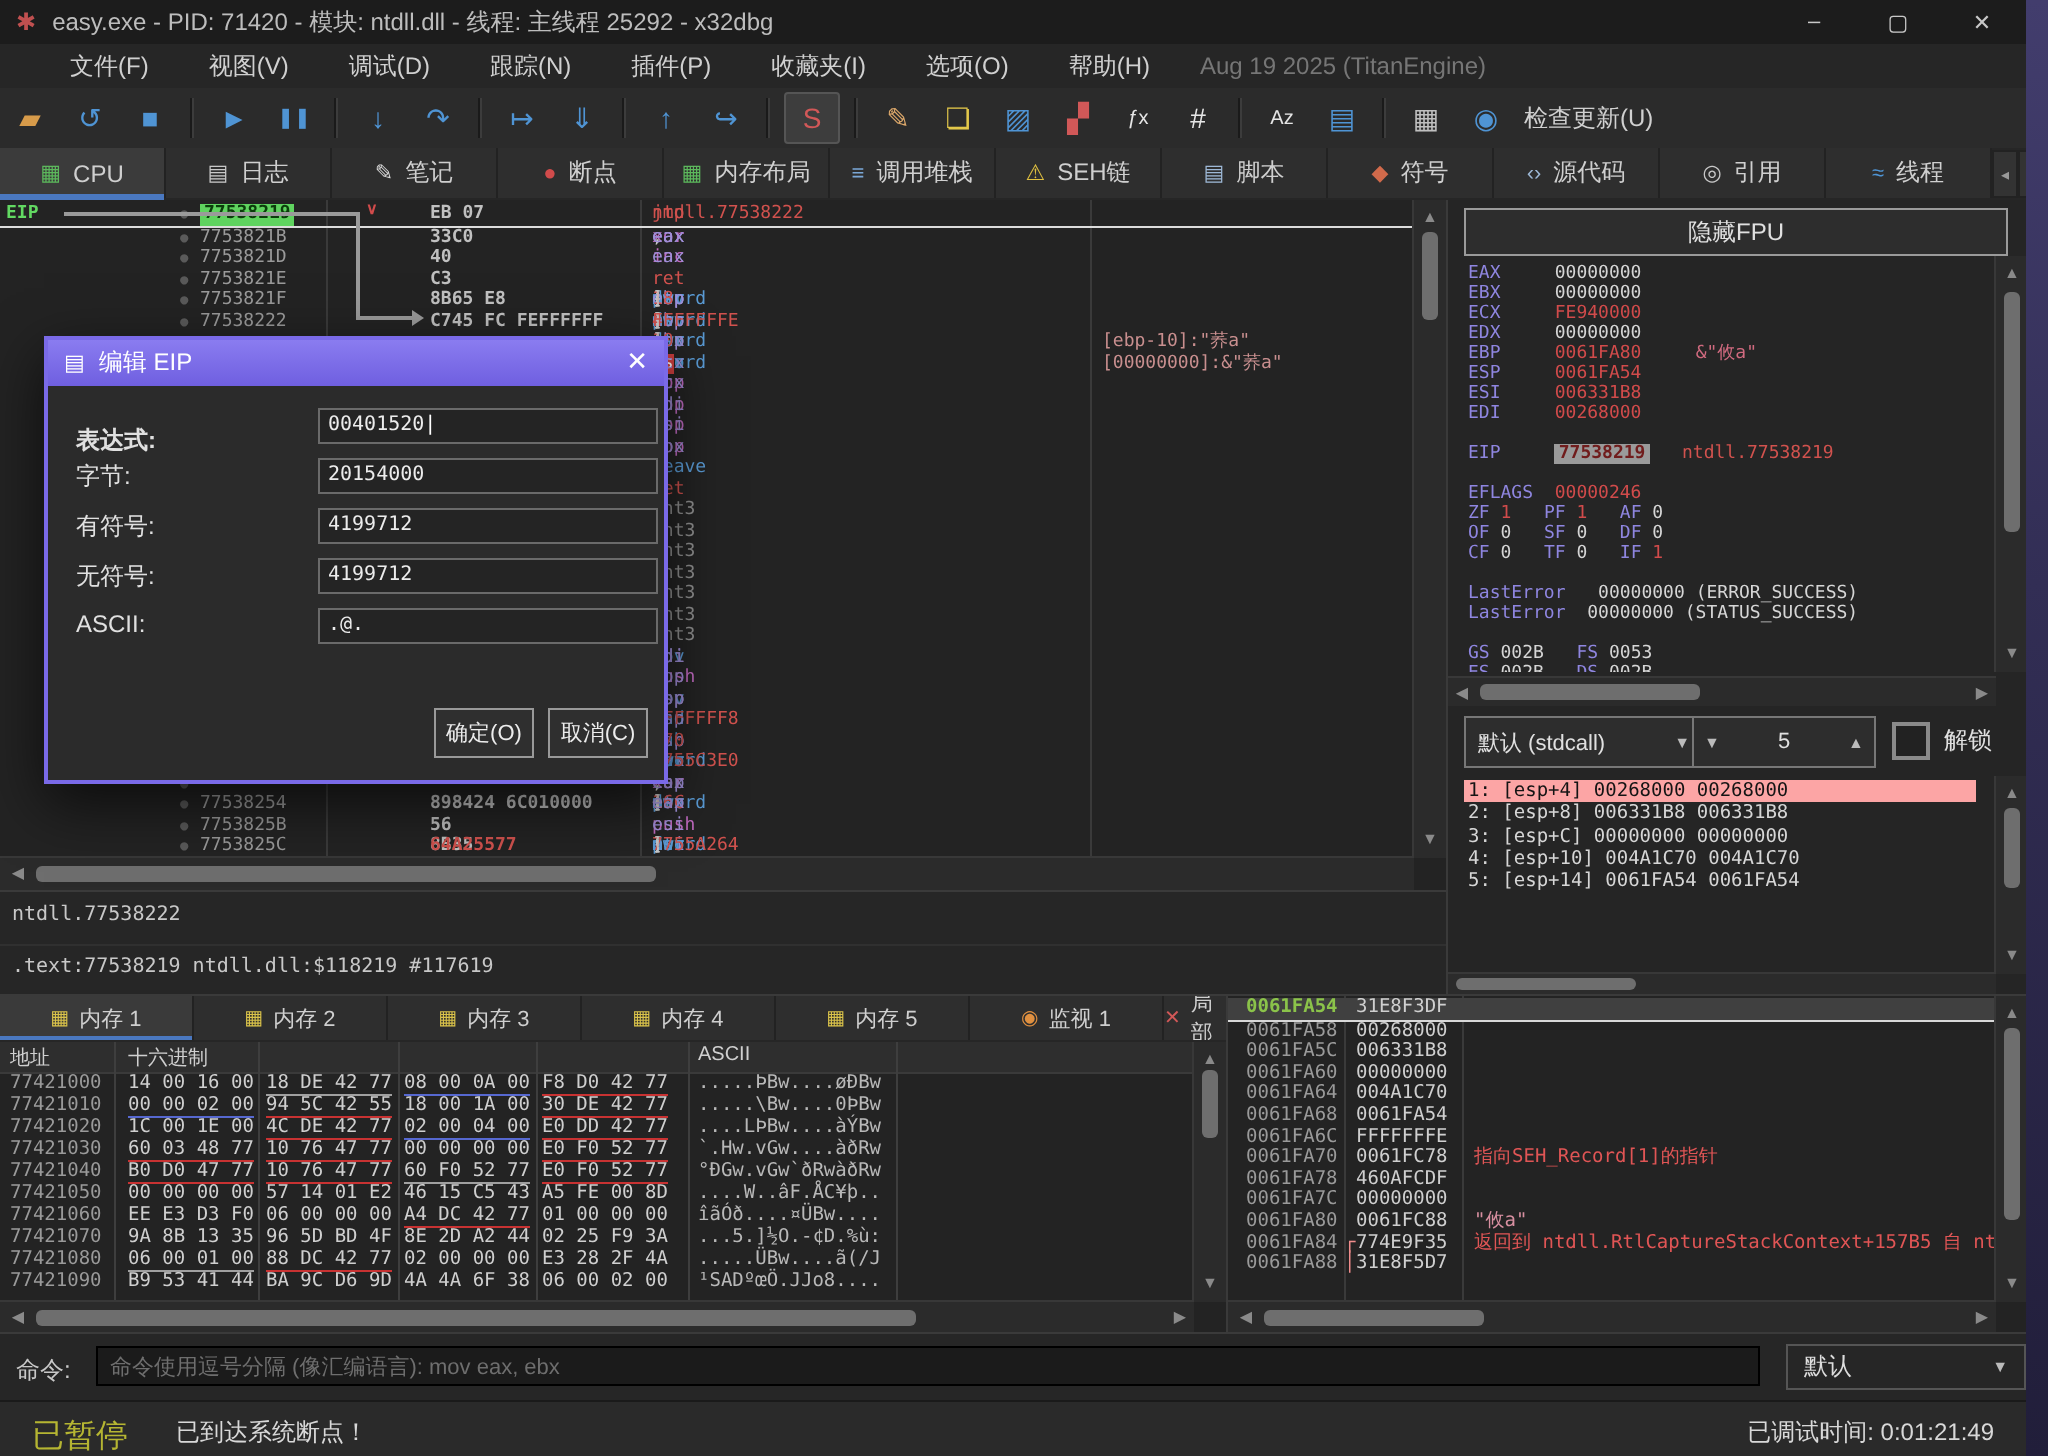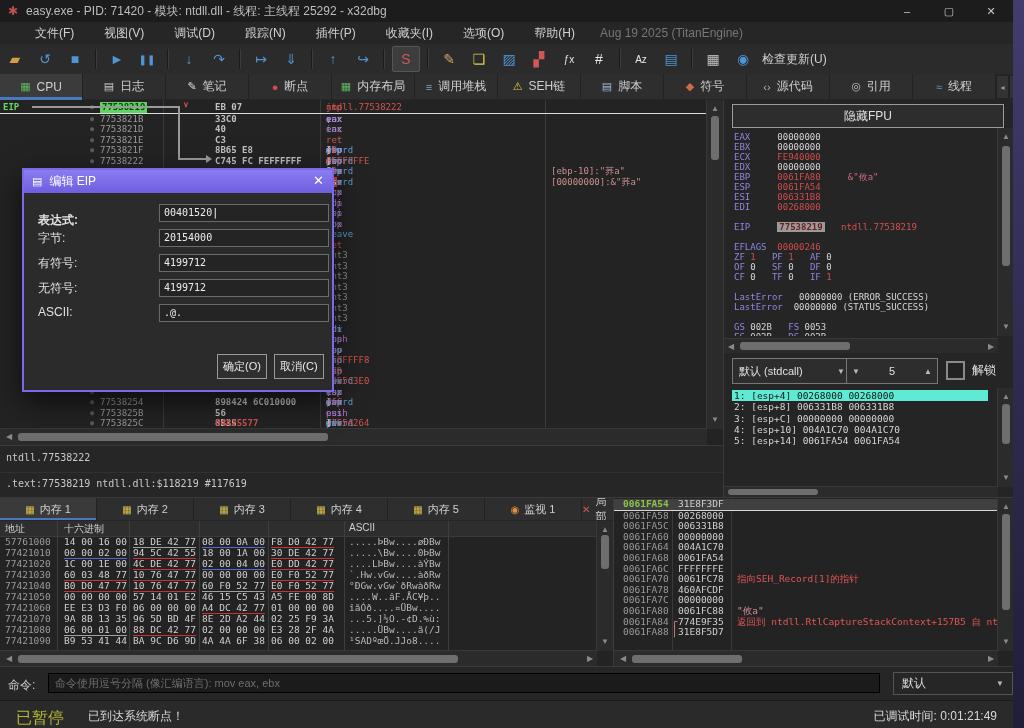--- a/index.html
+++ b/index.html
@@ -74,21 +74,21 @@
   .convrow{position:absolute;left:8px;right:10px;top:258px;height:26px;}
   .combo{position:absolute;left:0;top:0;width:106px;height:24px;border:1px solid #777;background:#2d2d2d;font-size:11px;color:#e0e0e0;display:flex;align-items:center;padding:0 6px;white-space:nowrap;overflow:hidden;}
   .combo .arr{margin-left:auto;font-size:8px;color:#bbb;}
   .spinner{position:absolute;left:114px;top:0;width:90px;height:24px;border:1px solid #777;background:#2d2d2d;font-size:11px;color:#e0e0e0;display:flex;align-items:center;}
   .spinner .sarr{width:18px;text-align:center;font-size:8px;color:#bbb;}
   .spinner .sval{flex:1;text-align:center;}
   .cbx{position:absolute;left:214px;top:3px;width:15px;height:15px;border:2px solid #8a8a8a;background:#222;}
   .cbxlab{position:absolute;left:240px;top:4px;font-size:12px;color:#e0e0e0;}
   .args{position:absolute;left:8px;top:290px;right:26px;height:96px;overflow:hidden;}
   .argrow{height:11.3px;line-height:11.3px;font-family:"DejaVu Sans Mono",monospace;font-size:9.5px;color:#d6d6d6;white-space:pre;padding-left:2px;}
-  .argrow.sel{background:#5eead4;color:#141414;}
+  .argrow.sel{background:#fca5a5;color:#141414;}
 
   
   .infobar{position:absolute;left:0;top:445px;width:723px;height:52px;background:#262626;border-top:1px solid #3a3a3a;}
   .infoline{position:absolute;left:6px;font-family:"DejaVu Sans Mono",monospace;font-size:10px;color:#c8c8c8;}
   .infodiv{position:absolute;left:0;right:0;top:26px;height:1px;background:#303030;}
 
   
   .dumppane{position:absolute;left:0;top:497px;width:613px;height:169px;background:#232323;border-top:1px solid #3a3a3a;}
   .memtabs{position:absolute;left:0;top:0;width:100%;height:23px;background:#262626;display:flex;}
   .memtab{flex:0 0 96px;height:22px;background:#2e2e2e;border-right:1px solid #222;display:flex;align-items:center;justify-content:center;font-size:11px;color:#cfcfcf;position:relative;overflow:hidden;}
@@ -428,21 +428,21 @@
       <span style="left:64px">十六进制</span>
       <span style="left:349px">ASCII</span>
     </div>
     <div class="dcol" style="left:57px"></div>
     <div class="dcol" style="left:129px"></div>
     <div class="dcol" style="left:199px"></div>
     <div class="dcol" style="left:268px"></div>
     <div class="dcol" style="left:344px"></div>
     <div class="dcol" style="left:448px"></div>
     <div class="dumpbody" id="dumprows">
-        <div class="dumprow"><span class="d-addr">57761000</span><span class="d-g" style="left: 64px;">14 00 16 00</span><span class="d-g u-g" style="left: 133px;">18 DE 42 77</span><span class="d-g u-b" style="left: 202px;">08 00 0A 00</span><span class="d-g u-r" style="left: 271px;">F8 D0 42 77</span><span class="d-ascii">.....ÞBw....øÐBw</span></div>
+        <div class="dumprow"><span class="d-addr">77421000</span><span class="d-g" style="left: 64px;">14 00 16 00</span><span class="d-g u-g" style="left: 133px;">18 DE 42 77</span><span class="d-g u-b" style="left: 202px;">08 00 0A 00</span><span class="d-g u-r" style="left: 271px;">F8 D0 42 77</span><span class="d-ascii">.....ÞBw....øÐBw</span></div>
         <div class="dumprow"><span class="d-addr">77421010</span><span class="d-g u-b" style="left: 64px;">00 00 02 00</span><span class="d-g u-r" style="left: 133px;">94 5C 42 55</span><span class="d-g" style="left: 202px;">18 00 1A 00</span><span class="d-g u-r" style="left: 271px;">30 DE 42 77</span><span class="d-ascii">.....\Bw....0ÞBw</span></div>
         <div class="dumprow"><span class="d-addr">77421020</span><span class="d-g" style="left: 64px;">1C 00 1E 00</span><span class="d-g u-r" style="left: 133px;">4C DE 42 77</span><span class="d-g u-b" style="left: 202px;">02 00 04 00</span><span class="d-g u-r" style="left: 271px;">E0 DD 42 77</span><span class="d-ascii">....LÞBw....àÝBw</span></div>
         <div class="dumprow"><span class="d-addr">77421030</span><span class="d-g u-r" style="left: 64px;">60 03 48 77</span><span class="d-g u-r" style="left: 133px;">10 76 47 77</span><span class="d-g" style="left: 202px;">00 00 00 00</span><span class="d-g u-r" style="left: 271px;">E0 F0 52 77</span><span class="d-ascii">`.Hw.vGw....àðRw</span></div>
         <div class="dumprow"><span class="d-addr">77421040</span><span class="d-g u-r" style="left: 64px;">B0 D0 47 77</span><span class="d-g u-r" style="left: 133px;">10 76 47 77</span><span class="d-g u-g" style="left: 202px;">60 F0 52 77</span><span class="d-g u-r" style="left: 271px;">E0 F0 52 77</span><span class="d-ascii">°ÐGw.vGw`ðRwàðRw</span></div>
         <div class="dumprow"><span class="d-addr">77421050</span><span class="d-g" style="left: 64px;">00 00 00 00</span><span class="d-g" style="left: 133px;">57 14 01 E2</span><span class="d-g" style="left: 202px;">46 15 C5 43</span><span class="d-g" style="left: 271px;">A5 FE 00 8D</span><span class="d-ascii">....W..âF.ÅC¥þ..</span></div>
         <div class="dumprow"><span class="d-addr">77421060</span><span class="d-g" style="left: 64px;">EE E3 D3 F0</span><span class="d-g" style="left: 133px;">06 00 00 00</span><span class="d-g u-r" style="left: 202px;">A4 DC 42 77</span><span class="d-g" style="left: 271px;">01 00 00 00</span><span class="d-ascii">îãÓð....¤ÜBw....</span></div>
         <div class="dumprow"><span class="d-addr">77421070</span><span class="d-g" style="left: 64px;">9A 8B 13 35</span><span class="d-g" style="left: 133px;">96 5D BD 4F</span><span class="d-g" style="left: 202px;">8E 2D A2 44</span><span class="d-g" style="left: 271px;">02 25 F9 3A</span><span class="d-ascii">...5.]½O.-¢D.%ù:</span></div>
         <div class="dumprow"><span class="d-addr">77421080</span><span class="d-g u-g" style="left: 64px;">06 00 01 00</span><span class="d-g u-r" style="left: 133px;">88 DC 42 77</span><span class="d-g" style="left: 202px;">02 00 00 00</span><span class="d-g" style="left: 271px;">E3 28 2F 4A</span><span class="d-ascii">.....ÜBw....ã(/J</span></div>
         <div class="dumprow"><span class="d-addr">77421090</span><span class="d-g" style="left: 64px;">B9 53 41 44</span><span class="d-g" style="left: 133px;">BA 9C D6 9D</span><span class="d-g" style="left: 202px;">4A 4A 6F 38</span><span class="d-g" style="left: 271px;">06 00 02 00</span><span class="d-ascii">¹SADºœÖ.JJo8....</span></div>
       </div>

